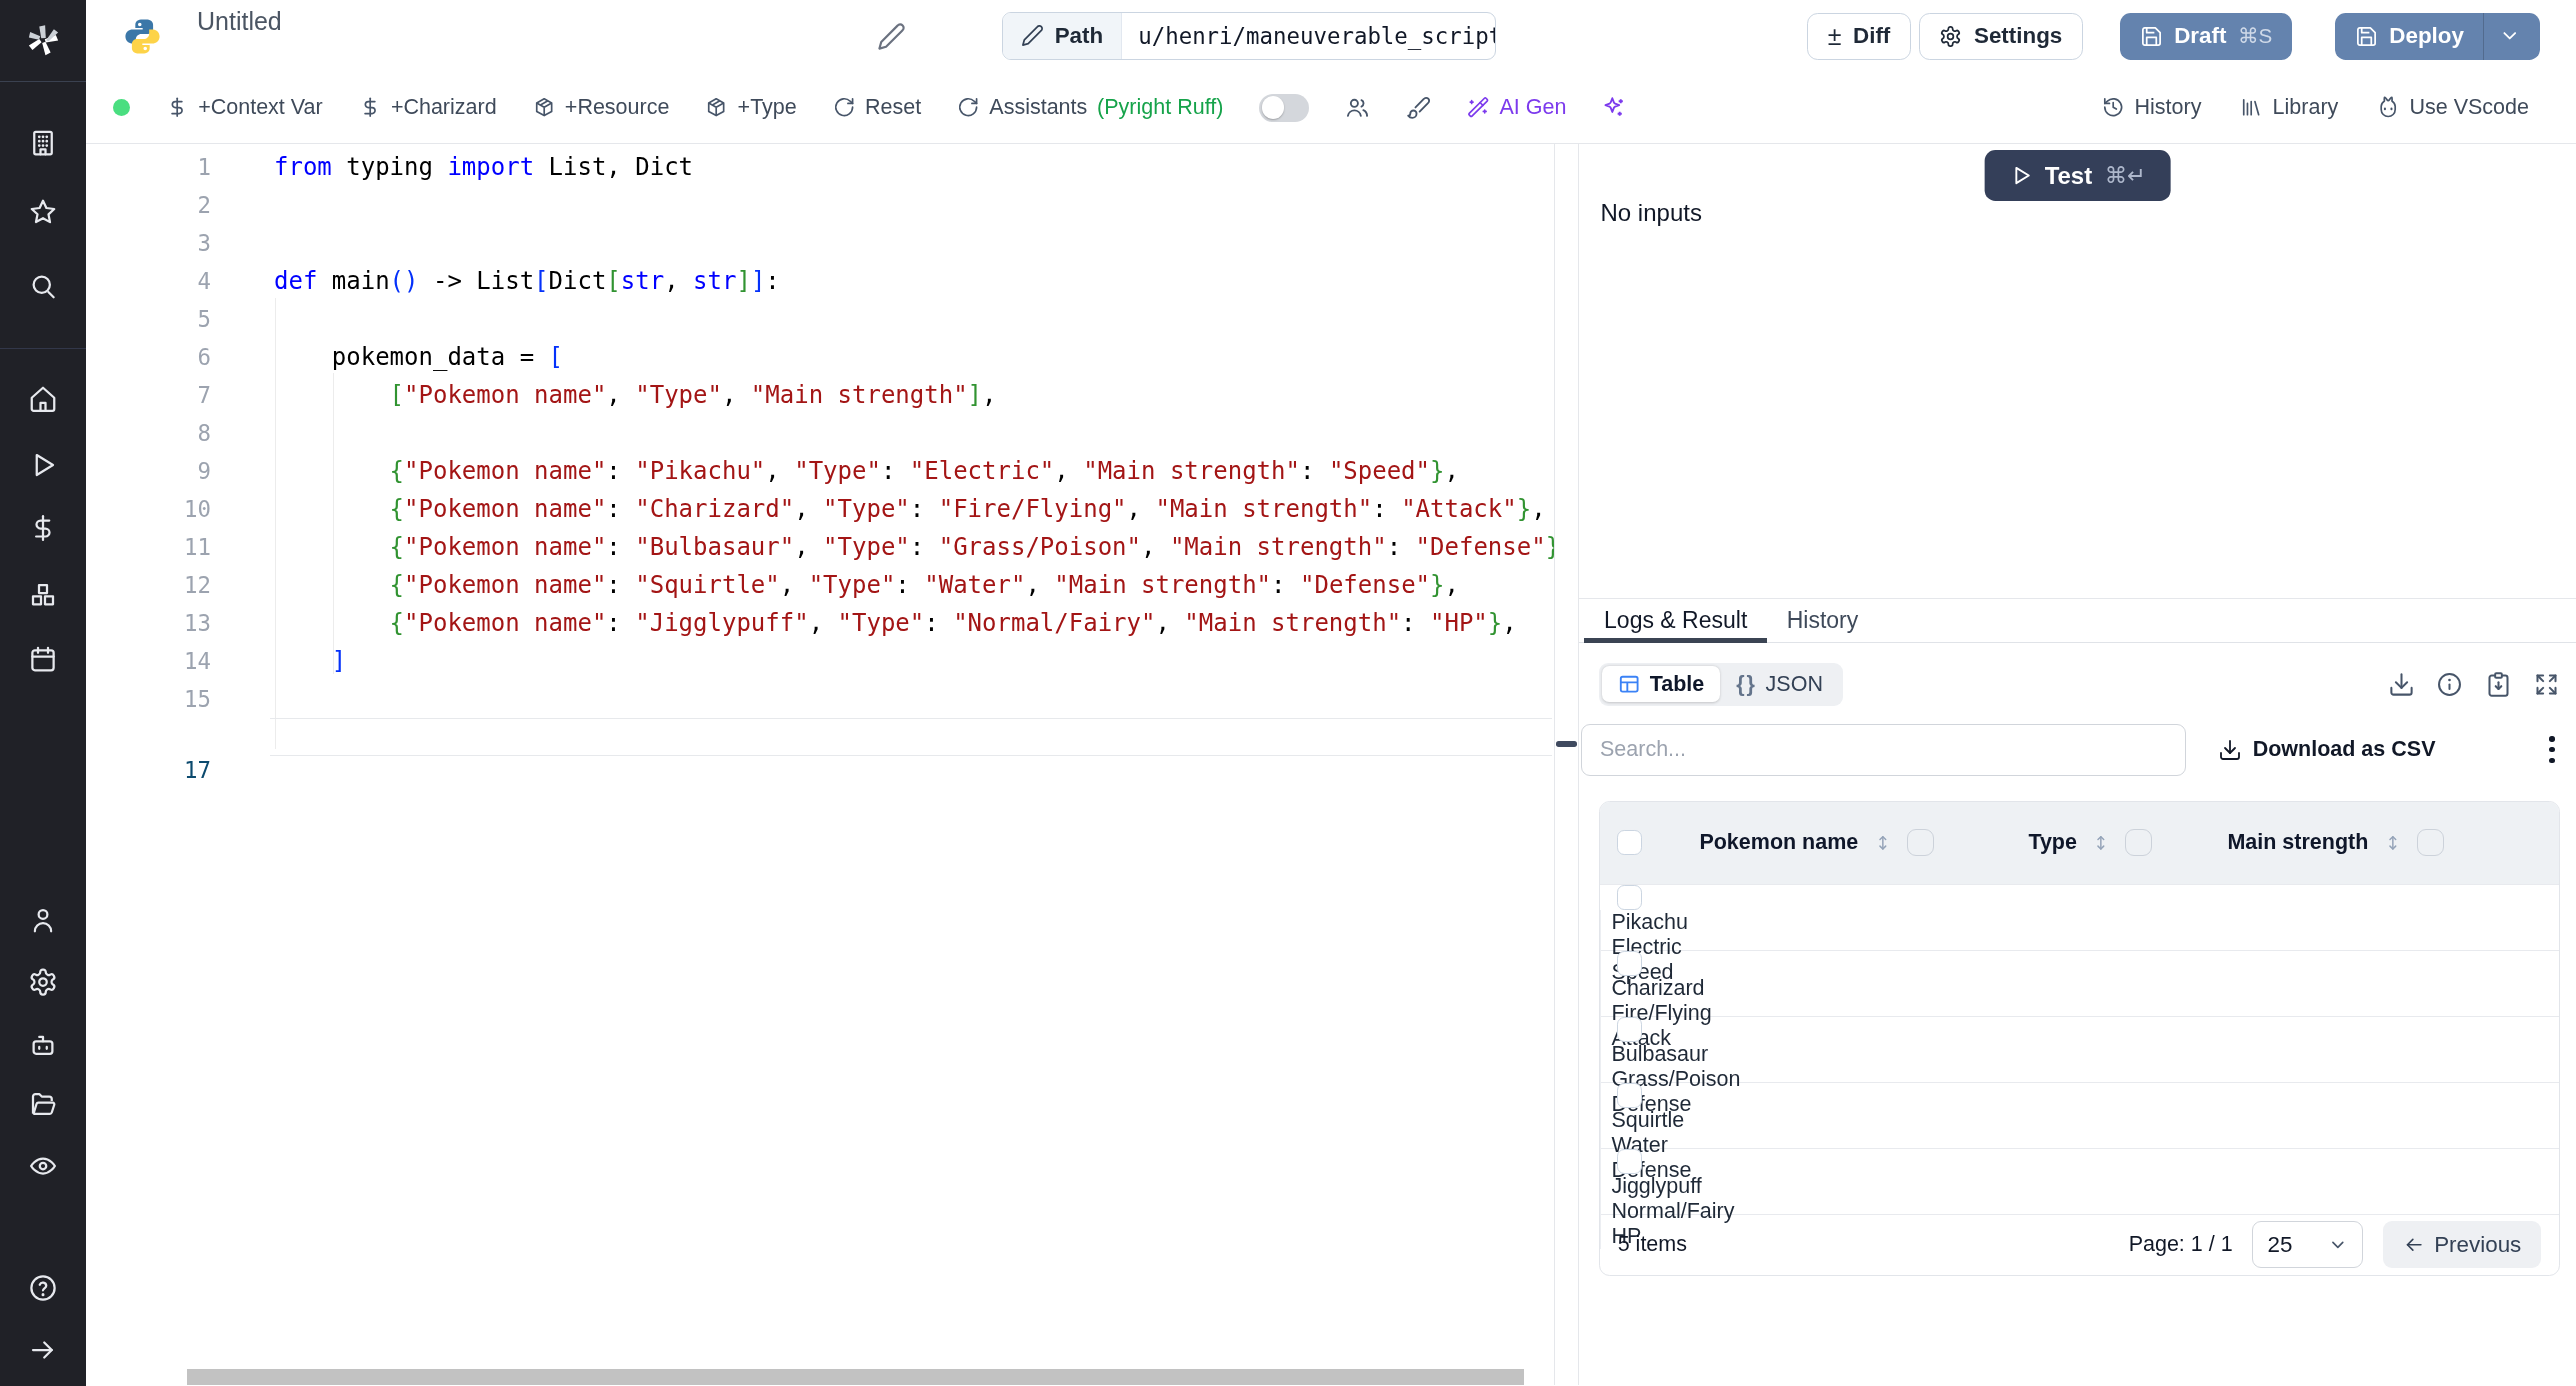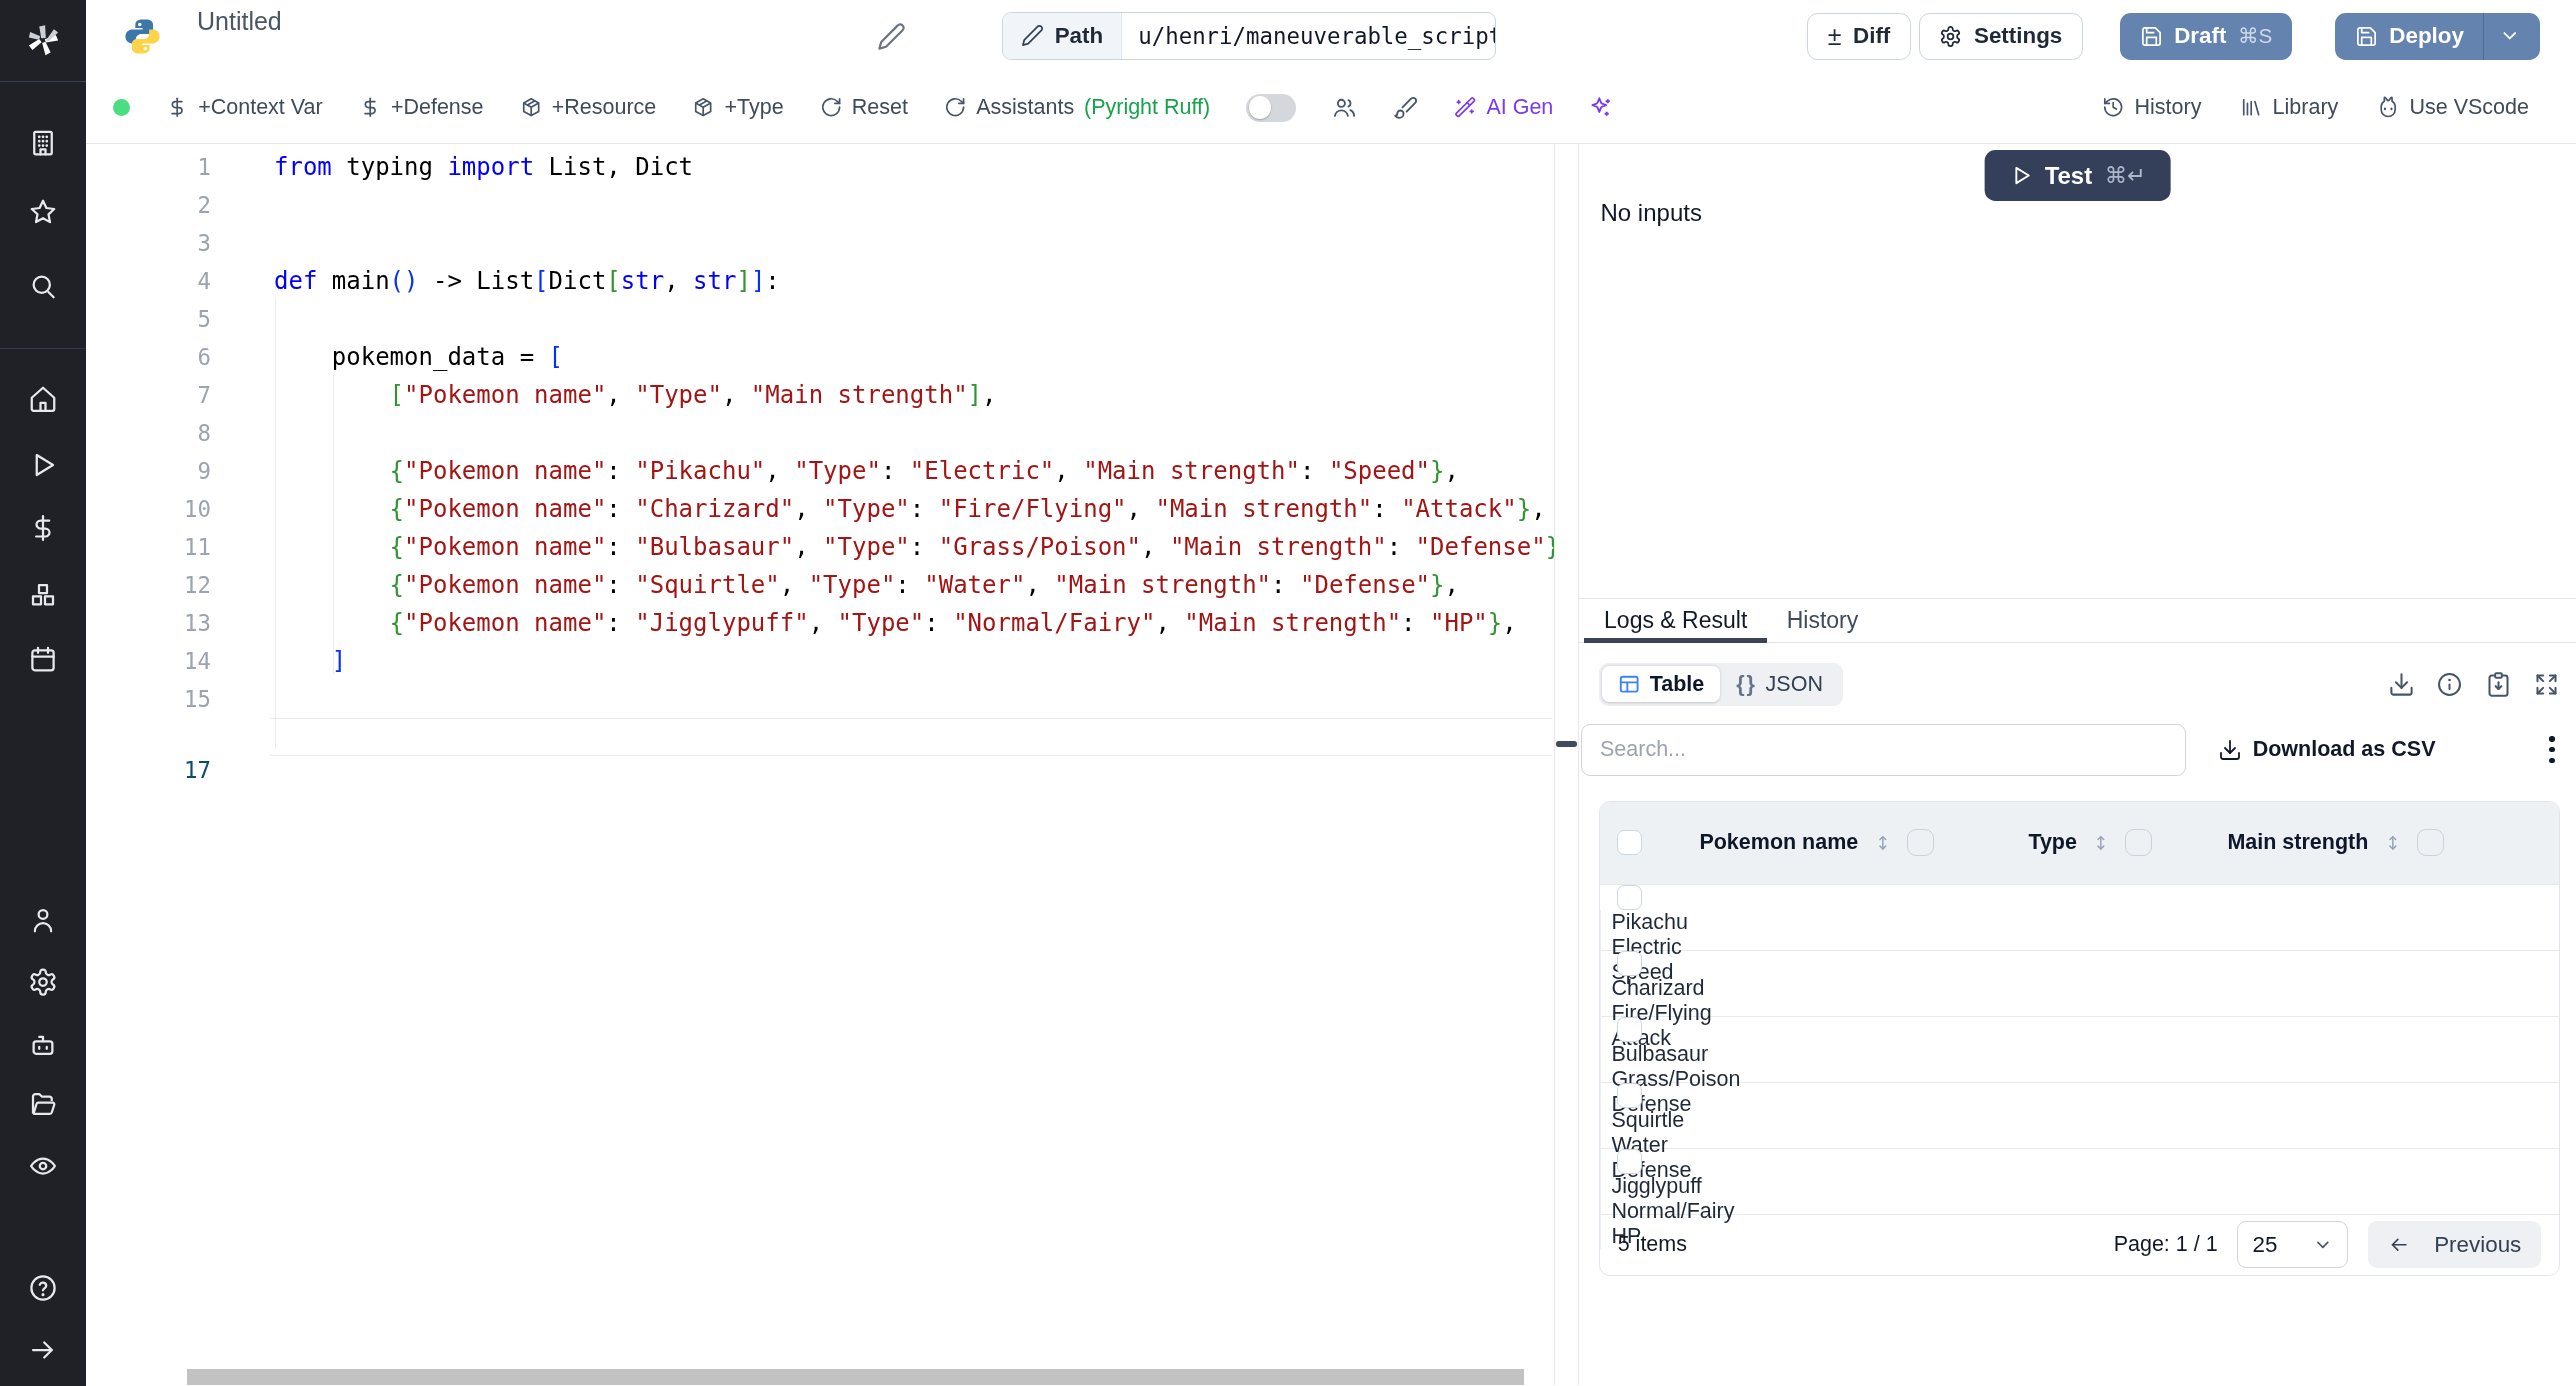--- a/index.html
+++ b/index.html
@@ -118,21 +118,21 @@
   .sort-icon { width:19.7px; height:19.7px; color:#94a3b8; cursor:pointer; flex:none; }
   .filter-box { width:27px; height:27px; border:1.8px solid #ccd2da; border-radius:9px; cursor:pointer; flex:none; }
   .checkbox { width:25px; height:25px; border:1.8px solid #cbd5e1; border-radius:7.2px; background:#fff; cursor:pointer; }
   .tr { display:flex; height:66px; border-top:0.9px solid #e8eaee; background:#fff;flex-direction:column; }
   .td { display:flex; align-items:center; padding-left:10.7px; font-size:21.5px; color:#1f2937; border-left:0.9px solid #eceef2; }
   .tfoot { display:flex; align-items:center; height:61px; border-top:0.9px solid #e8eaee; padding:0 18px; font-size:21.5px; color:#111827; }
   .foot-right { margin-left:auto; display:flex; align-items:center; gap:19.7px; }
   .page-size { width:111px; height:47px; border:0.9px solid #d1d5db; border-radius:9px; background:#fff;
                display:flex; align-items:center; justify-content:space-between; padding:0 14.3px; font-size:22.4px; cursor:pointer; }
   .page-size svg { width:19.7px; height:19.7px; color:#475569; }
-  .prev-btn { display:flex; align-items:center; gap:25px; height:47px; padding:0 19.7px; background:#eef0f3;
+  .prev-btn { display:flex; align-items:center; gap:10px; height:47px; padding:0 19.7px; background:#eef0f3;
               border-radius:9px; font-size:22.4px; color:#334155; cursor:pointer;justify-content:flex-end; }
   .prev-btn svg { width:21.5px; height:21.5px; }
 </style>
 </head>
 <body>
 
 <div class="app">
 
   <aside class="sidebar">
     <div class="logo-box">
@@ -309,21 +309,21 @@
               <path d="M12 2.5v19"></path>
               <path d="M17 6H10a3.2 3.2 0 1 0 0 6.4h4a3.2 3.2 0 1 1 0 6.4H6.5"></path>
             </svg>
           <span>+Context Var</span>
         </span>
         <span class="tool-item">
           <svg viewBox="0 0 24 24" fill="none" stroke="currentColor" stroke-width="1.8" stroke-linecap="round">
               <path d="M12 2.5v19"></path>
               <path d="M17 6H10a3.2 3.2 0 1 0 0 6.4h4a3.2 3.2 0 1 1 0 6.4H6.5"></path>
             </svg>
-          <span>+Defense</span>
+          <span>+Charizard</span>
         </span>
         <span class="tool-item">
           <svg viewBox="0 0 24 24" fill="none" stroke="currentColor" stroke-width="1.8" stroke-linejoin="round">
               <path d="m12 3 8 4.5v9L12 21l-8-4.5v-9z"></path>
               <path d="M12 12 20 7.5M12 12v9M12 12 4 7.5"></path>
               <path d="m16 5.2-8 4.5"></path>
             </svg>
           <span>+Resource</span>
         </span>
         <span class="tool-item">

